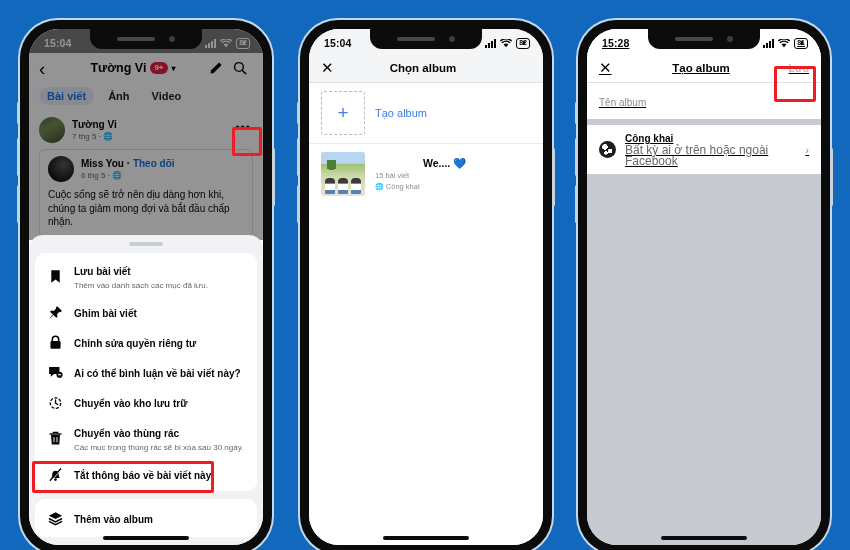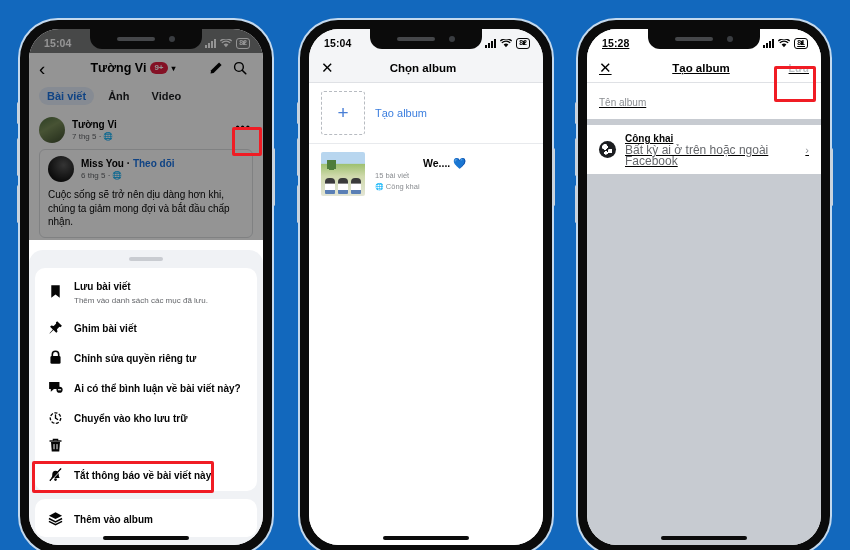--- a/index.html
+++ b/index.html
@@ -360,20 +360,24 @@
 
           <div class="srow">
             <span class="glyph">
               <svg width="15" height="15" viewBox="0 0 16 16">
                   <path d="M1.6 3.2h12.8" stroke="#050505" stroke-width="1.5"></path>
                   <path d="M5.8 3V1.6h4.4V3" stroke="#050505" stroke-width="1.5" fill="none"></path>
                   <path d="M3.2 4.2h9.6l-.8 10.2H4Z" fill="#050505"></path>
                   <path d="M6.4 6.5v5.5M9.6 6.5v5.5" stroke="#fff" stroke-width="1"></path>
                 </svg>
             </span>
+            <span class="stext">
+              <span class="slabel">Chuyển vào thùng rác</span>
+              <span class="ssub" style="display:block">Các mục trong thùng rác sẽ bị xóa sau 30 ngày.</span>
+            </span>
           </div>
 
           <div class="srow">
             <span class="glyph">
               <svg width="15" height="15" viewBox="0 0 16 16">
                   <path d="M3.4 11.6c1-.9 1.1-2 1.1-3.4 0-2.4 1.4-4.1 3.5-4.1s3.5 1.7 3.5 4.1c0 1.4.2 2.5 1.1 3.4Z" fill="#050505"></path>
                   <circle cx="8" cy="13.4" r="1.4" fill="#050505"></circle>
                   <path d="M2 14.6 14 1.6" stroke="#050505" stroke-width="1.6"></path>
                   <path d="M2.8 15.4 14.8 2.4" stroke="#fff" stroke-width=".9"></path>
                 </svg>

